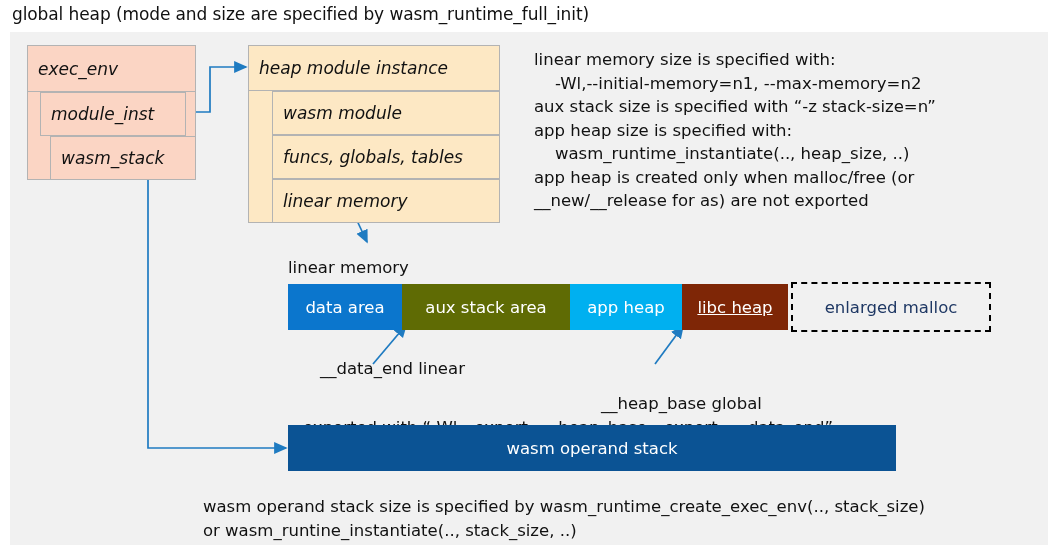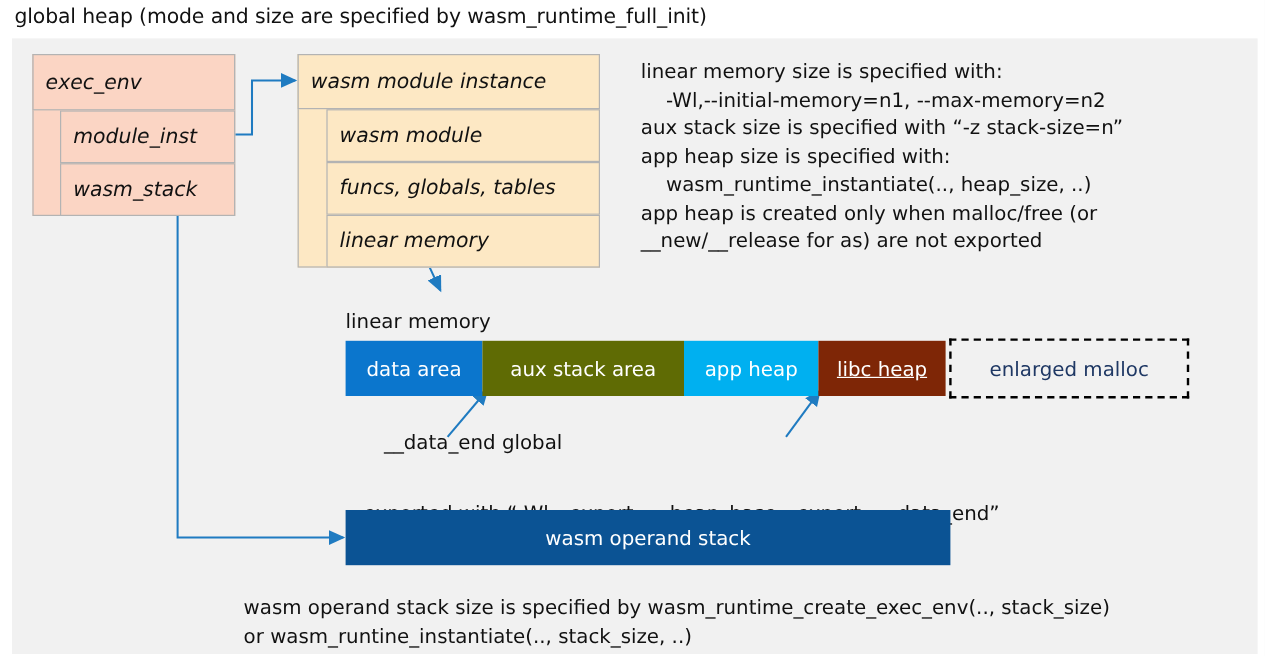--- a/index.html
+++ b/index.html
@@ -90,30 +90,30 @@
 
       <path d="M363,332 L396,293" fill="none" stroke="#1f7bc1" stroke-width="1.7" marker-end="url(#ah)"></path>
 
       <path d="M645,332 L673,294" fill="none" stroke="#1f7bc1" stroke-width="1.7" marker-end="url(#ah)"></path>
     </svg>
 
     <div class="sbox peach" style="left:17px;top:13px;width:169px;height:135px;"></div>
     <div class="srow peach" style="left:17px;top:13px;width:169px;height:47px;">
       <span>exec_env</span>
     </div>
-    <div class="srow peach" style="left:40px;top:60px;width:146px;height:44px;">
+    <div class="srow peach" style="left:30px;top:60px;width:146px;height:44px;">
       <span>module_inst</span>
     </div>
     <div class="srow peach" style="left:40px;top:104px;width:146px;height:44px;">
       <span>wasm_stack</span>
     </div>
 
     <div class="sbox cream" style="left:238px;top:13px;width:252px;height:178px;"></div>
     <div class="srow cream" style="left:238px;top:13px;width:252px;height:46px;">
-      <span>wasm module instance</span>
+      <span>heap module instance</span>
     </div>
     <div class="srow cream" style="left:262px;top:59px;width:228px;height:44px;">
       <span>wasm module</span>
     </div>
     <div class="srow cream" style="left:262px;top:103px;width:228px;height:44px;">
       <span>funcs, globals, tables</span>
     </div>
     <div class="srow cream" style="left:262px;top:147px;width:228px;height:44px;">
       <span>linear memory</span>
     </div>
@@ -137,24 +137,25 @@
     <div class="seg" style="left:560px;top:252px;width:112px;height:46px;background:#00b0f0;">
       <span>app heap</span>
     </div>
     <div class="seg" style="left:672px;top:252px;width:106px;height:46px;background:#7e2606;text-decoration:underline;">
       <span>libc heap</span>
     </div>
     <div class="seg dashed" style="left:781px;top:250px;width:200px;height:50px;">
       <span>enlarged malloc</span>
     </div>
 
-    <div class="ftext center" style="left:310px;top:325px;">__data_end global</div>
+    <div class="ftext center" style="left:310px;top:325px;">__data_end linear</div>
+    <div class="ftext center" style="left:591px;top:360px;">__heap_base global</div>
     <div class="ftext center" style="left:293px;top:384px;">exported with “-Wl,--export=__heap_base,--export=__data_end”</div>
 
-    <div class="opstack" style="left:278px;top:393px;width:504px;height:46px;background:#0b5394;">
+    <div class="opstack" style="left:278px;top:393px;width:608px;height:46px;background:#0b5394;">
       <span>wasm operand stack</span>
     </div>
 
     <div class="ftext" style="left:178px;top:463px;margin-left:15px;">wasm operand stack size is specified by wasm_runtime_create_exec_env(.., stack_size)
 or wasm_runtine_instantiate(.., stack_size, ..)</div>
 
   </div>
 </div>
 
 </body></html>

